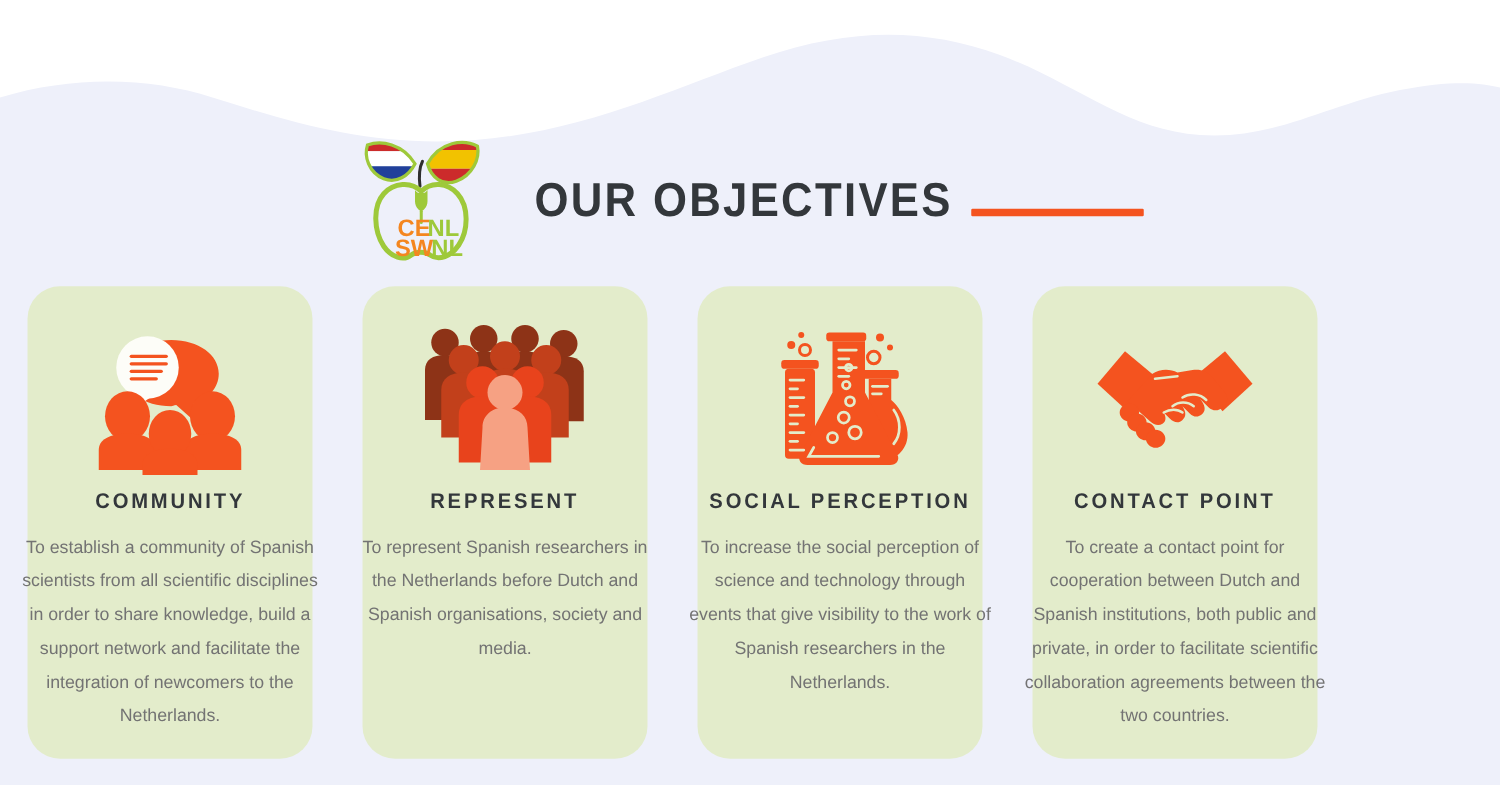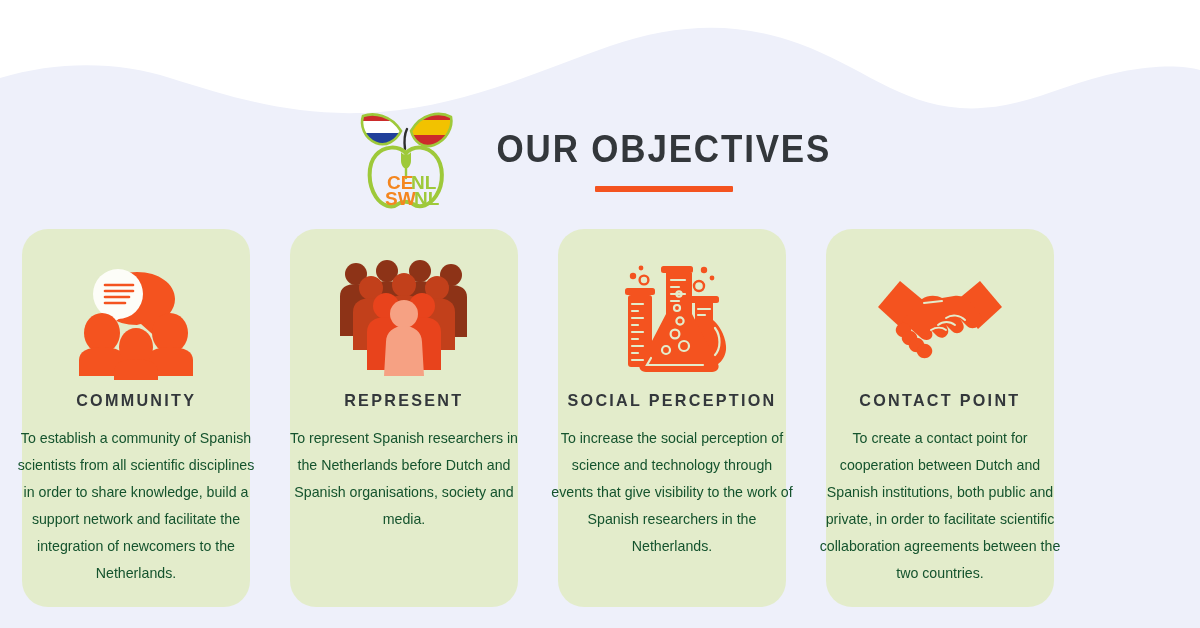--- a/index.html
+++ b/index.html
@@ -20,21 +20,21 @@
 
   
   #header {
     position: absolute; left: 0; top: 104px;
     width: 1200px; height: 110px;
     display: flex; align-items: center; justify-content: center;
     gap: 24px;
   }
   #logo { width: 104px; height: 108px; display: block; flex: 0 0 auto; }
 
-  #title-block { display: flex; flex-direction: column; align-items: center; padding-top: 4px; }
+  #title-block { display: flex; flex-direction: row; align-items: center; padding-top: 4px; }
   #page-title {
     font-family: "Liberation Sans Narrow", "Liberation Sans", sans-serif;
     font-size: 38px;
     font-weight: 700;
     letter-spacing: 2.0px;
     color: #33373b;
     text-transform: uppercase;
     transform: scaleX(0.92);
     transform-origin: center;
     white-space: nowrap;
@@ -78,21 +78,21 @@
     white-space: nowrap;
     transform: scaleX(0.95);
     margin-top: 4px;
     margin-bottom: 14px;
     text-align: center;
   }
   .card-body {
     font-family: "Liberation Sans", sans-serif;
     font-size: 14.2px;
     line-height: 27px;
-    color: #14532d;
+    color: #737373;
     text-align: center;
     width: 252px;
     padding: 0 4px;
   }
 </style>
 </head>
 <body>
 
 <div id="page">
 

